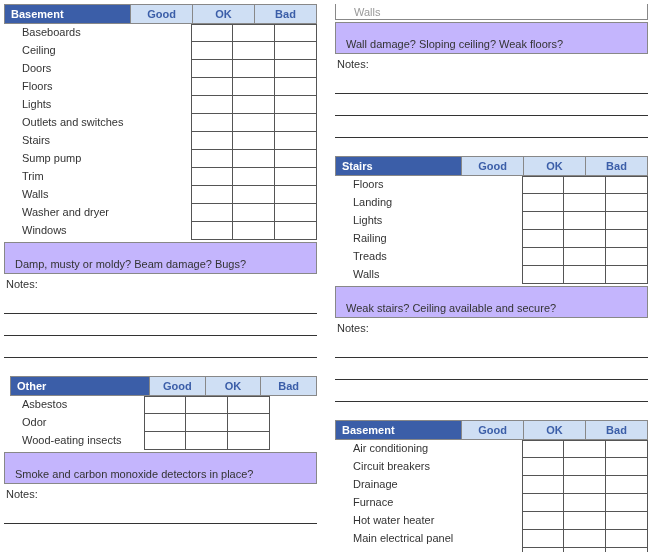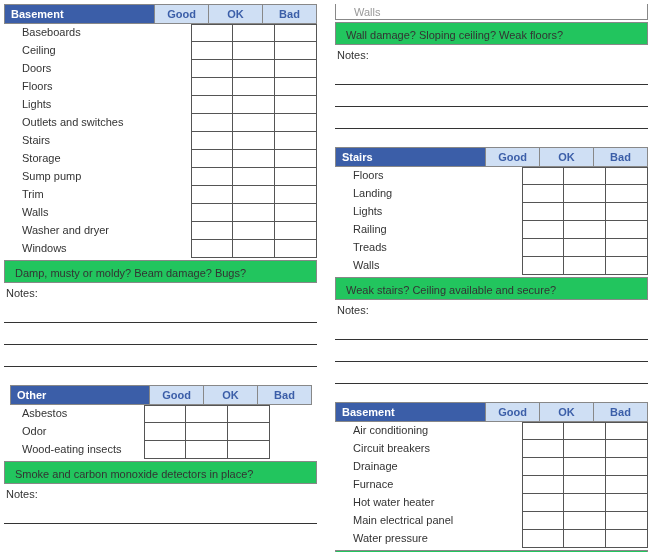--- a/index.html
+++ b/index.html
@@ -30,21 +30,21 @@
     padding: 3px 6px;
     flex: 1;
     border: 1px solid #888;
   }
   .header-title.narrow { flex: 0 0 140px; margin-left: 6px; }
   .header-rating {
     background: #cfdff4;
     color: #3b5ea8;
     font-weight: bold;
     text-align: center;
-    width: 54px;
+    width: 62px;
     padding: 3px 12px;
     border: 1px solid #888;
     border-left: none;
   }
   .item-row {
     display: flex;
     align-items: stretch;
     height: 18px;
   }
   .item-label {
@@ -53,23 +53,23 @@
     border-bottom: none;
   }
   .item-cell {
     width: 42px;
     border: 1px solid #555;
     border-top: none;
   }
   .item-row:first-of-type .item-cell { border-top: 1px solid #555; }
   .item-cell + .item-cell { border-left: none; }
   .question-row {
-    background: #22c55e;
+    background: #c4b5fd;
     border: 1px solid #888;
-    padding: 6px 6px 3px 10px;
+    padding: 15px 6px 3px 10px;
     margin-top: 2px;
   }
   .notes-label {
     padding: 4px 2px 2px 2px;
   }
   .notes-line {
     border-bottom: 1px solid #333;
     height: 18px;
     margin-top: 4px;
   }
@@ -132,26 +132,20 @@
             <div class="item-cell"></div>
             <div class="item-cell"></div>
           </div>
           <div class="item-row">
             <div class="item-label">Stairs</div>
             <div class="item-cell"></div>
             <div class="item-cell"></div>
             <div class="item-cell"></div>
           </div>
           <div class="item-row">
-            <div class="item-label">Storage</div>
-            <div class="item-cell"></div>
-            <div class="item-cell"></div>
-            <div class="item-cell"></div>
-          </div>
-          <div class="item-row">
             <div class="item-label">Sump pump</div>
             <div class="item-cell"></div>
             <div class="item-cell"></div>
             <div class="item-cell"></div>
           </div>
           <div class="item-row">
             <div class="item-label">Trim</div>
             <div class="item-cell"></div>
             <div class="item-cell"></div>
             <div class="item-cell"></div>

